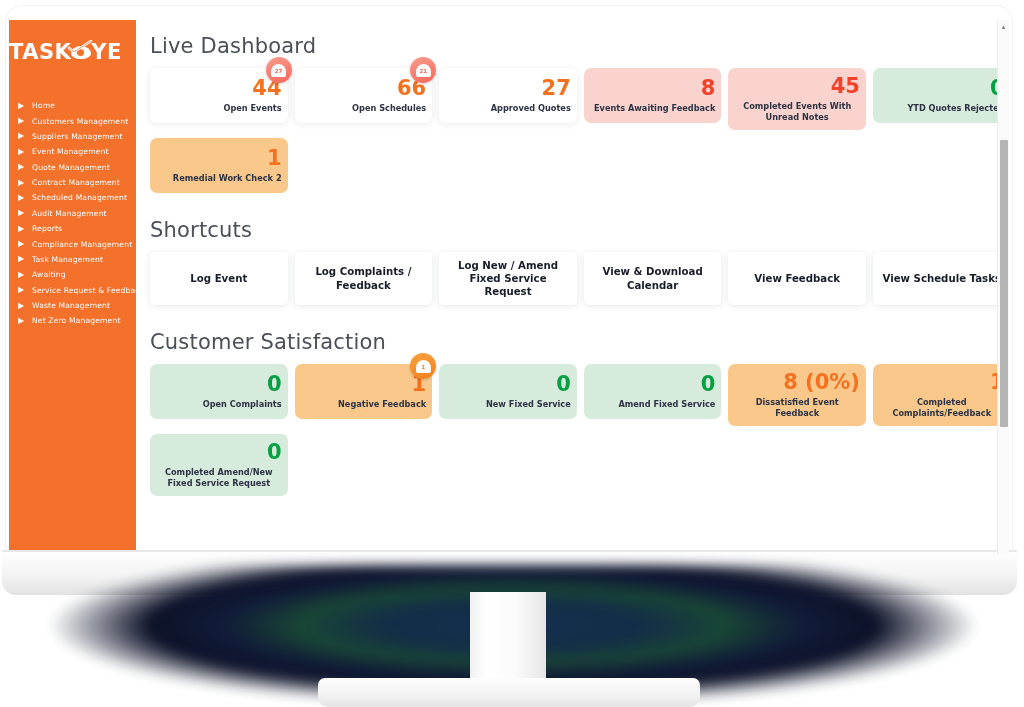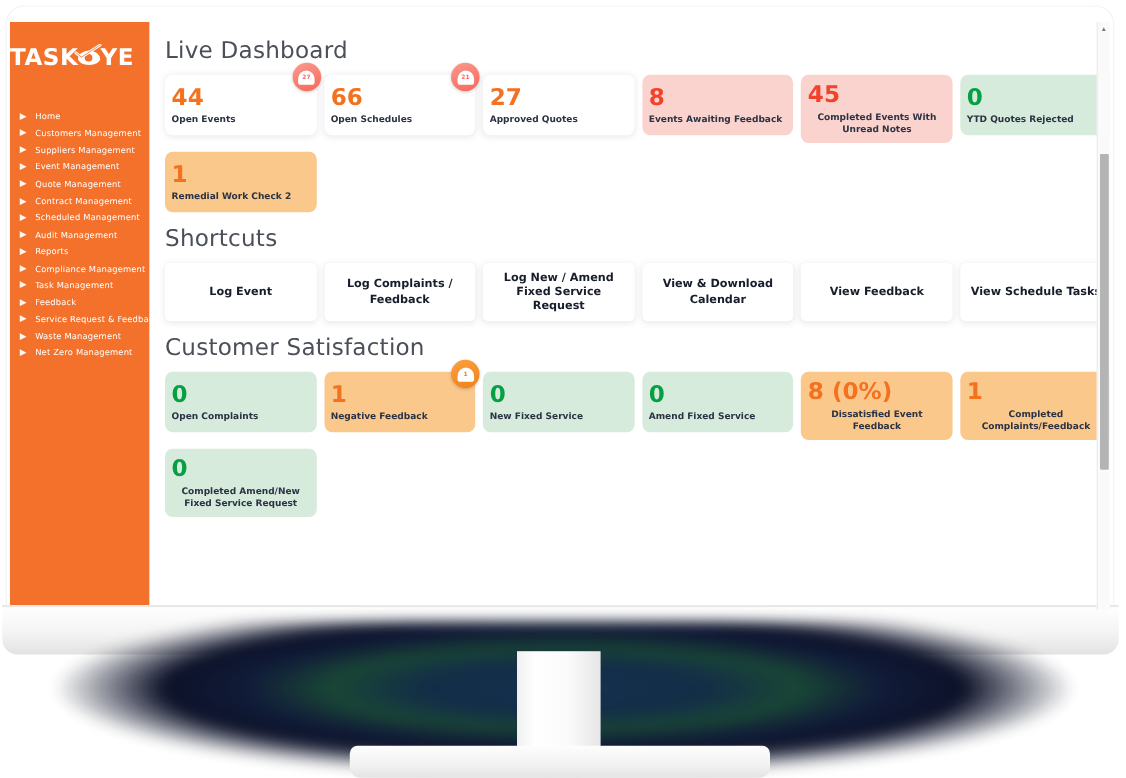--- a/index.html
+++ b/index.html
@@ -145,21 +145,21 @@
     overflow: hidden;
   }
   .section-title {
     font-family: "DejaVu Sans", sans-serif;
     font-size: 21px;
     color: #4a4f58;
     font-weight: 400;
     letter-spacing: .2px;
     margin: 0 0 10px 0;
   }
-  .section-title.mt { margin-top: 4px; }
+  .section-title.mt { margin-top: 17px; }
 
   .grid {
     display: flex;
     flex-wrap: wrap;
     gap: 0;
     width: 868px;
   }
   .cell {
     width: 144.6px;
     padding-right: 7px;
@@ -167,21 +167,21 @@
     position: relative;
   }
 
   .card {
     position: relative;
     border-radius: 7px;
     min-height: 55px;
     padding: 7px 6px 8px 6px;
     display: flex;
     flex-direction: column;
-    align-items: flex-start;
+    align-items: flex-end;
     justify-content: center;
     text-align: center;
     cursor: pointer;
   }
   .card.white {
     background: #ffffff;
     box-shadow: 0 1px 6px rgba(90,95,110,0.14);
   }
   .card.pink   { background: #FBD3CE; }
   .card.green  { background: #D6EBDB; }
@@ -345,21 +345,21 @@
               <div class="nav-item">
                 <span class="nav-arrow">▶</span>
                 <span class="nav-label">Compliance Management</span>
               </div>
               <div class="nav-item">
                 <span class="nav-arrow">▶</span>
                 <span class="nav-label">Task Management</span>
               </div>
               <div class="nav-item">
                 <span class="nav-arrow">▶</span>
-                <span class="nav-label">Feedback</span>
+                <span class="nav-label">Awaiting</span>
               </div>
               <div class="nav-item">
                 <span class="nav-arrow">▶</span>
                 <span class="nav-label">Service Request &amp; Feedback</span>
               </div>
               <div class="nav-item">
                 <span class="nav-arrow">▶</span>
                 <span class="nav-label">Waste Management</span>
               </div>
               <div class="nav-item">

